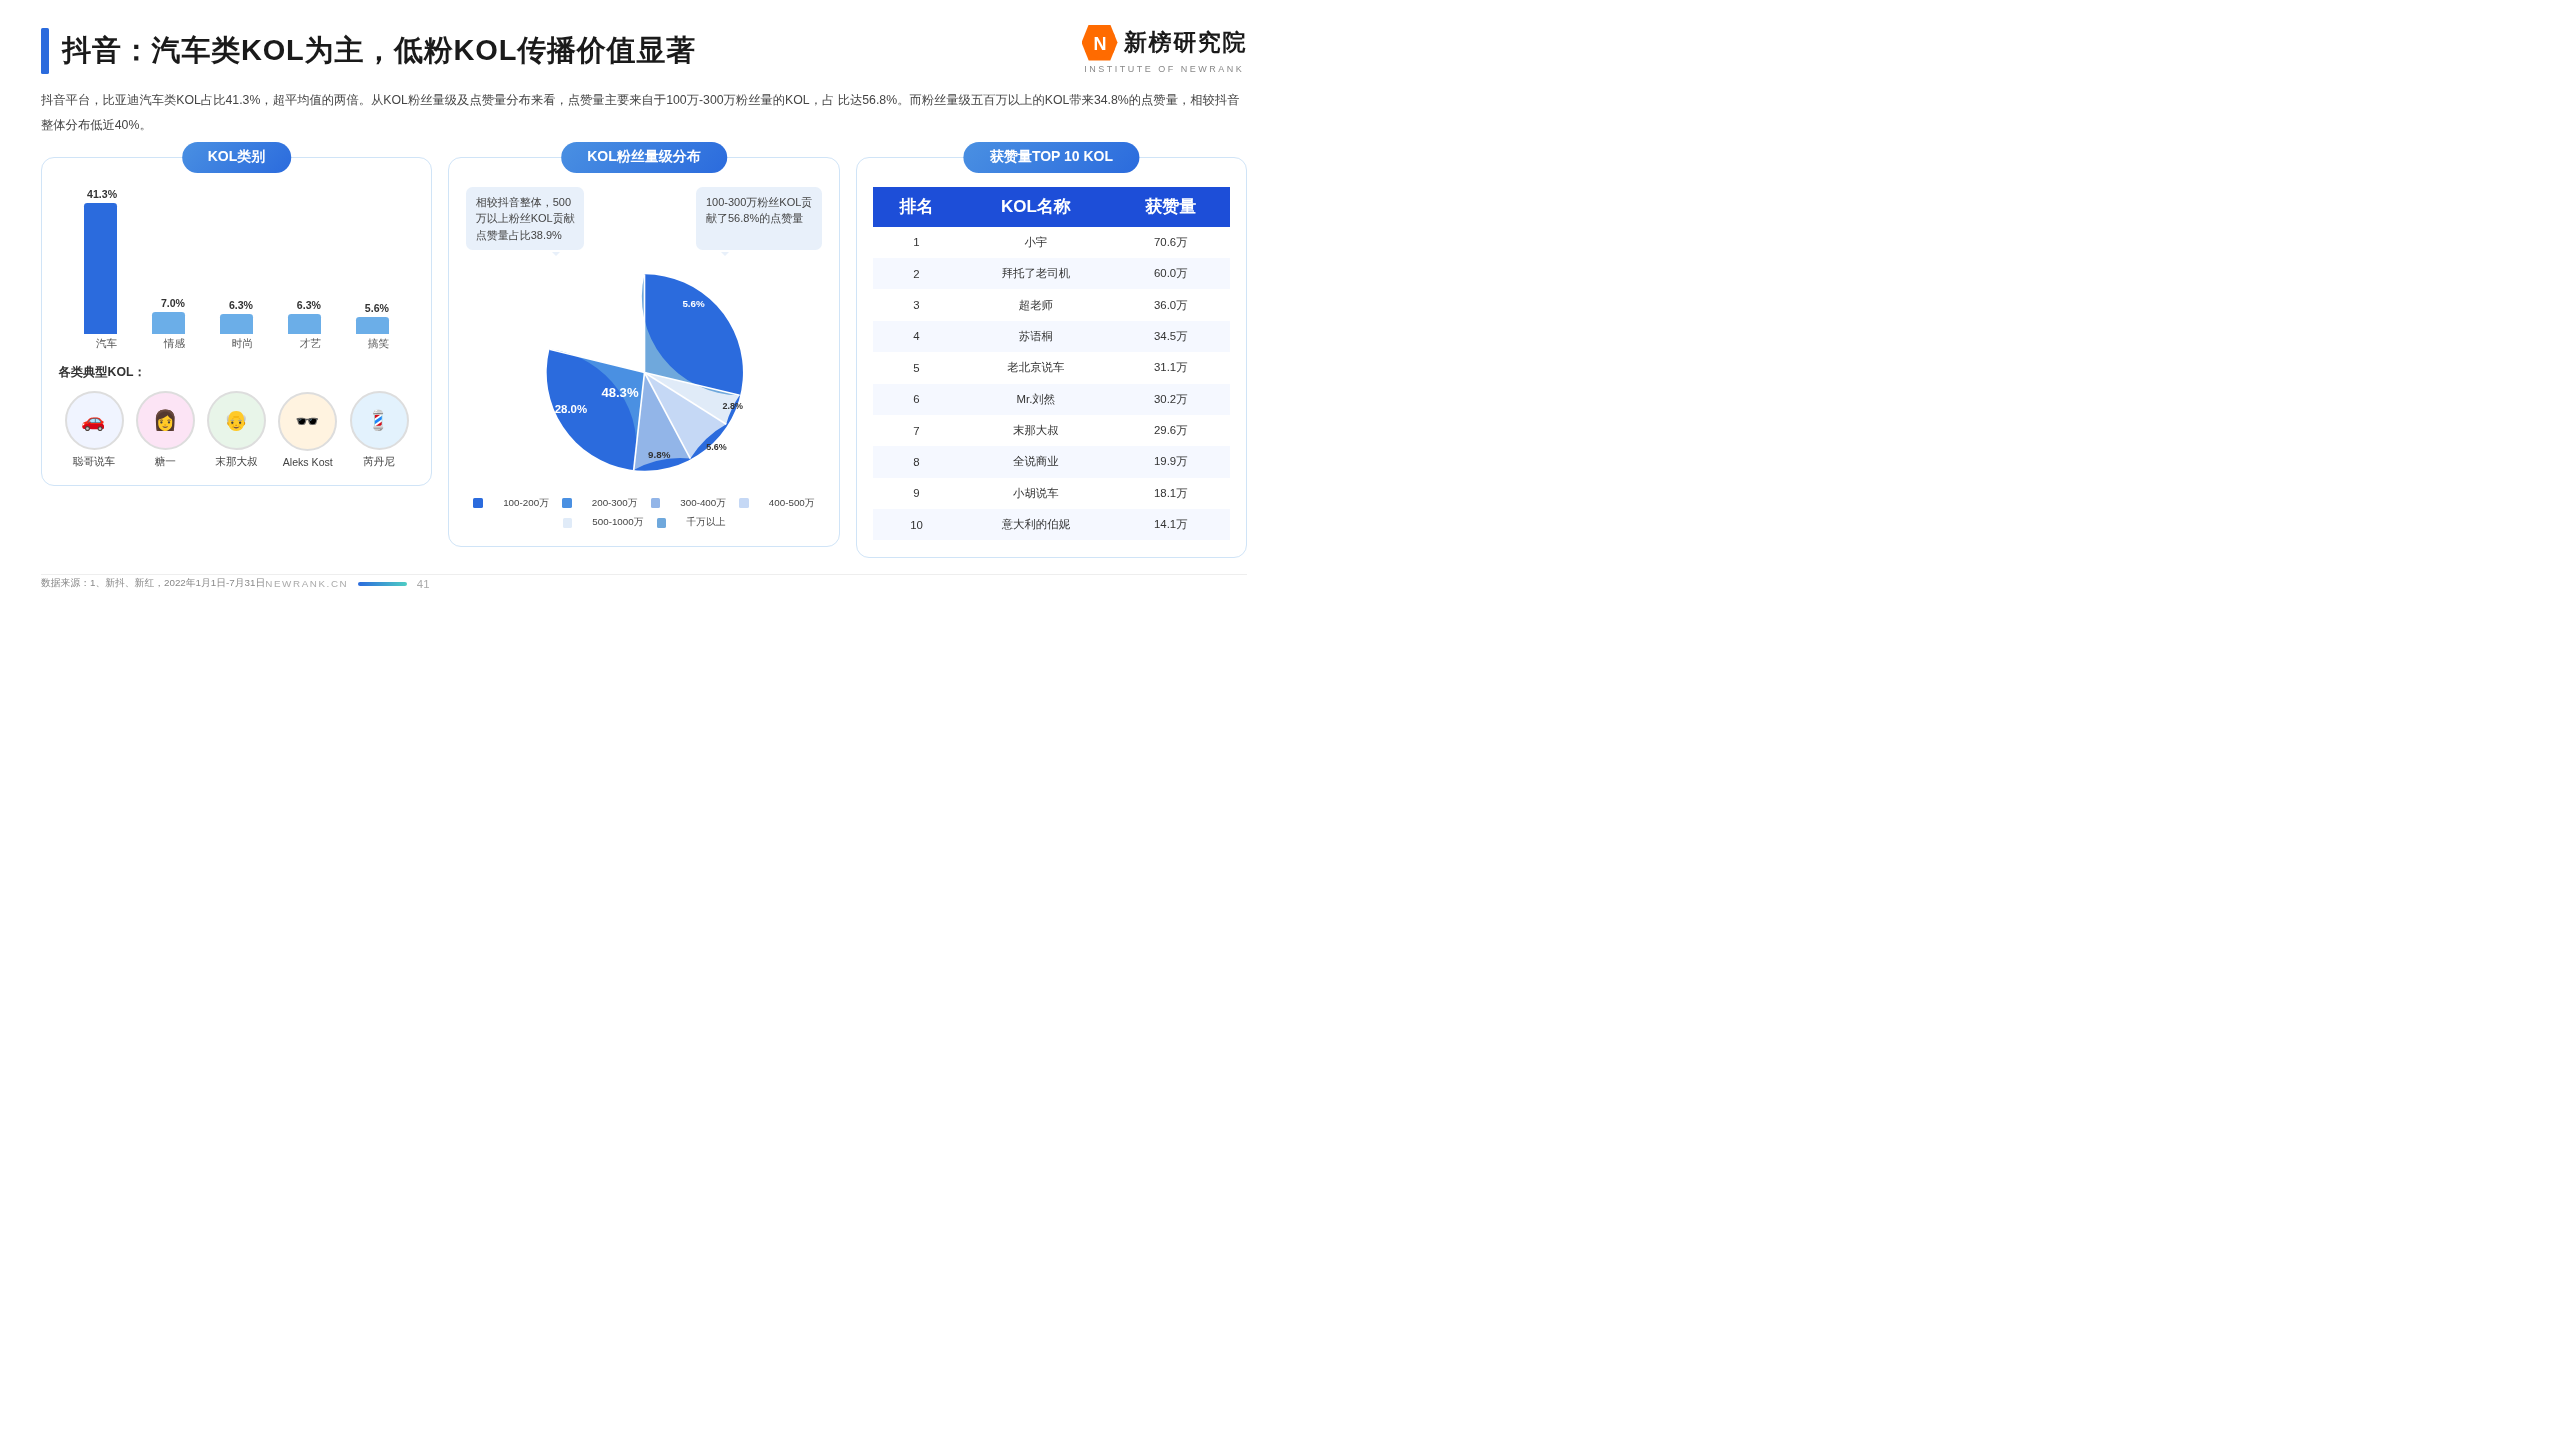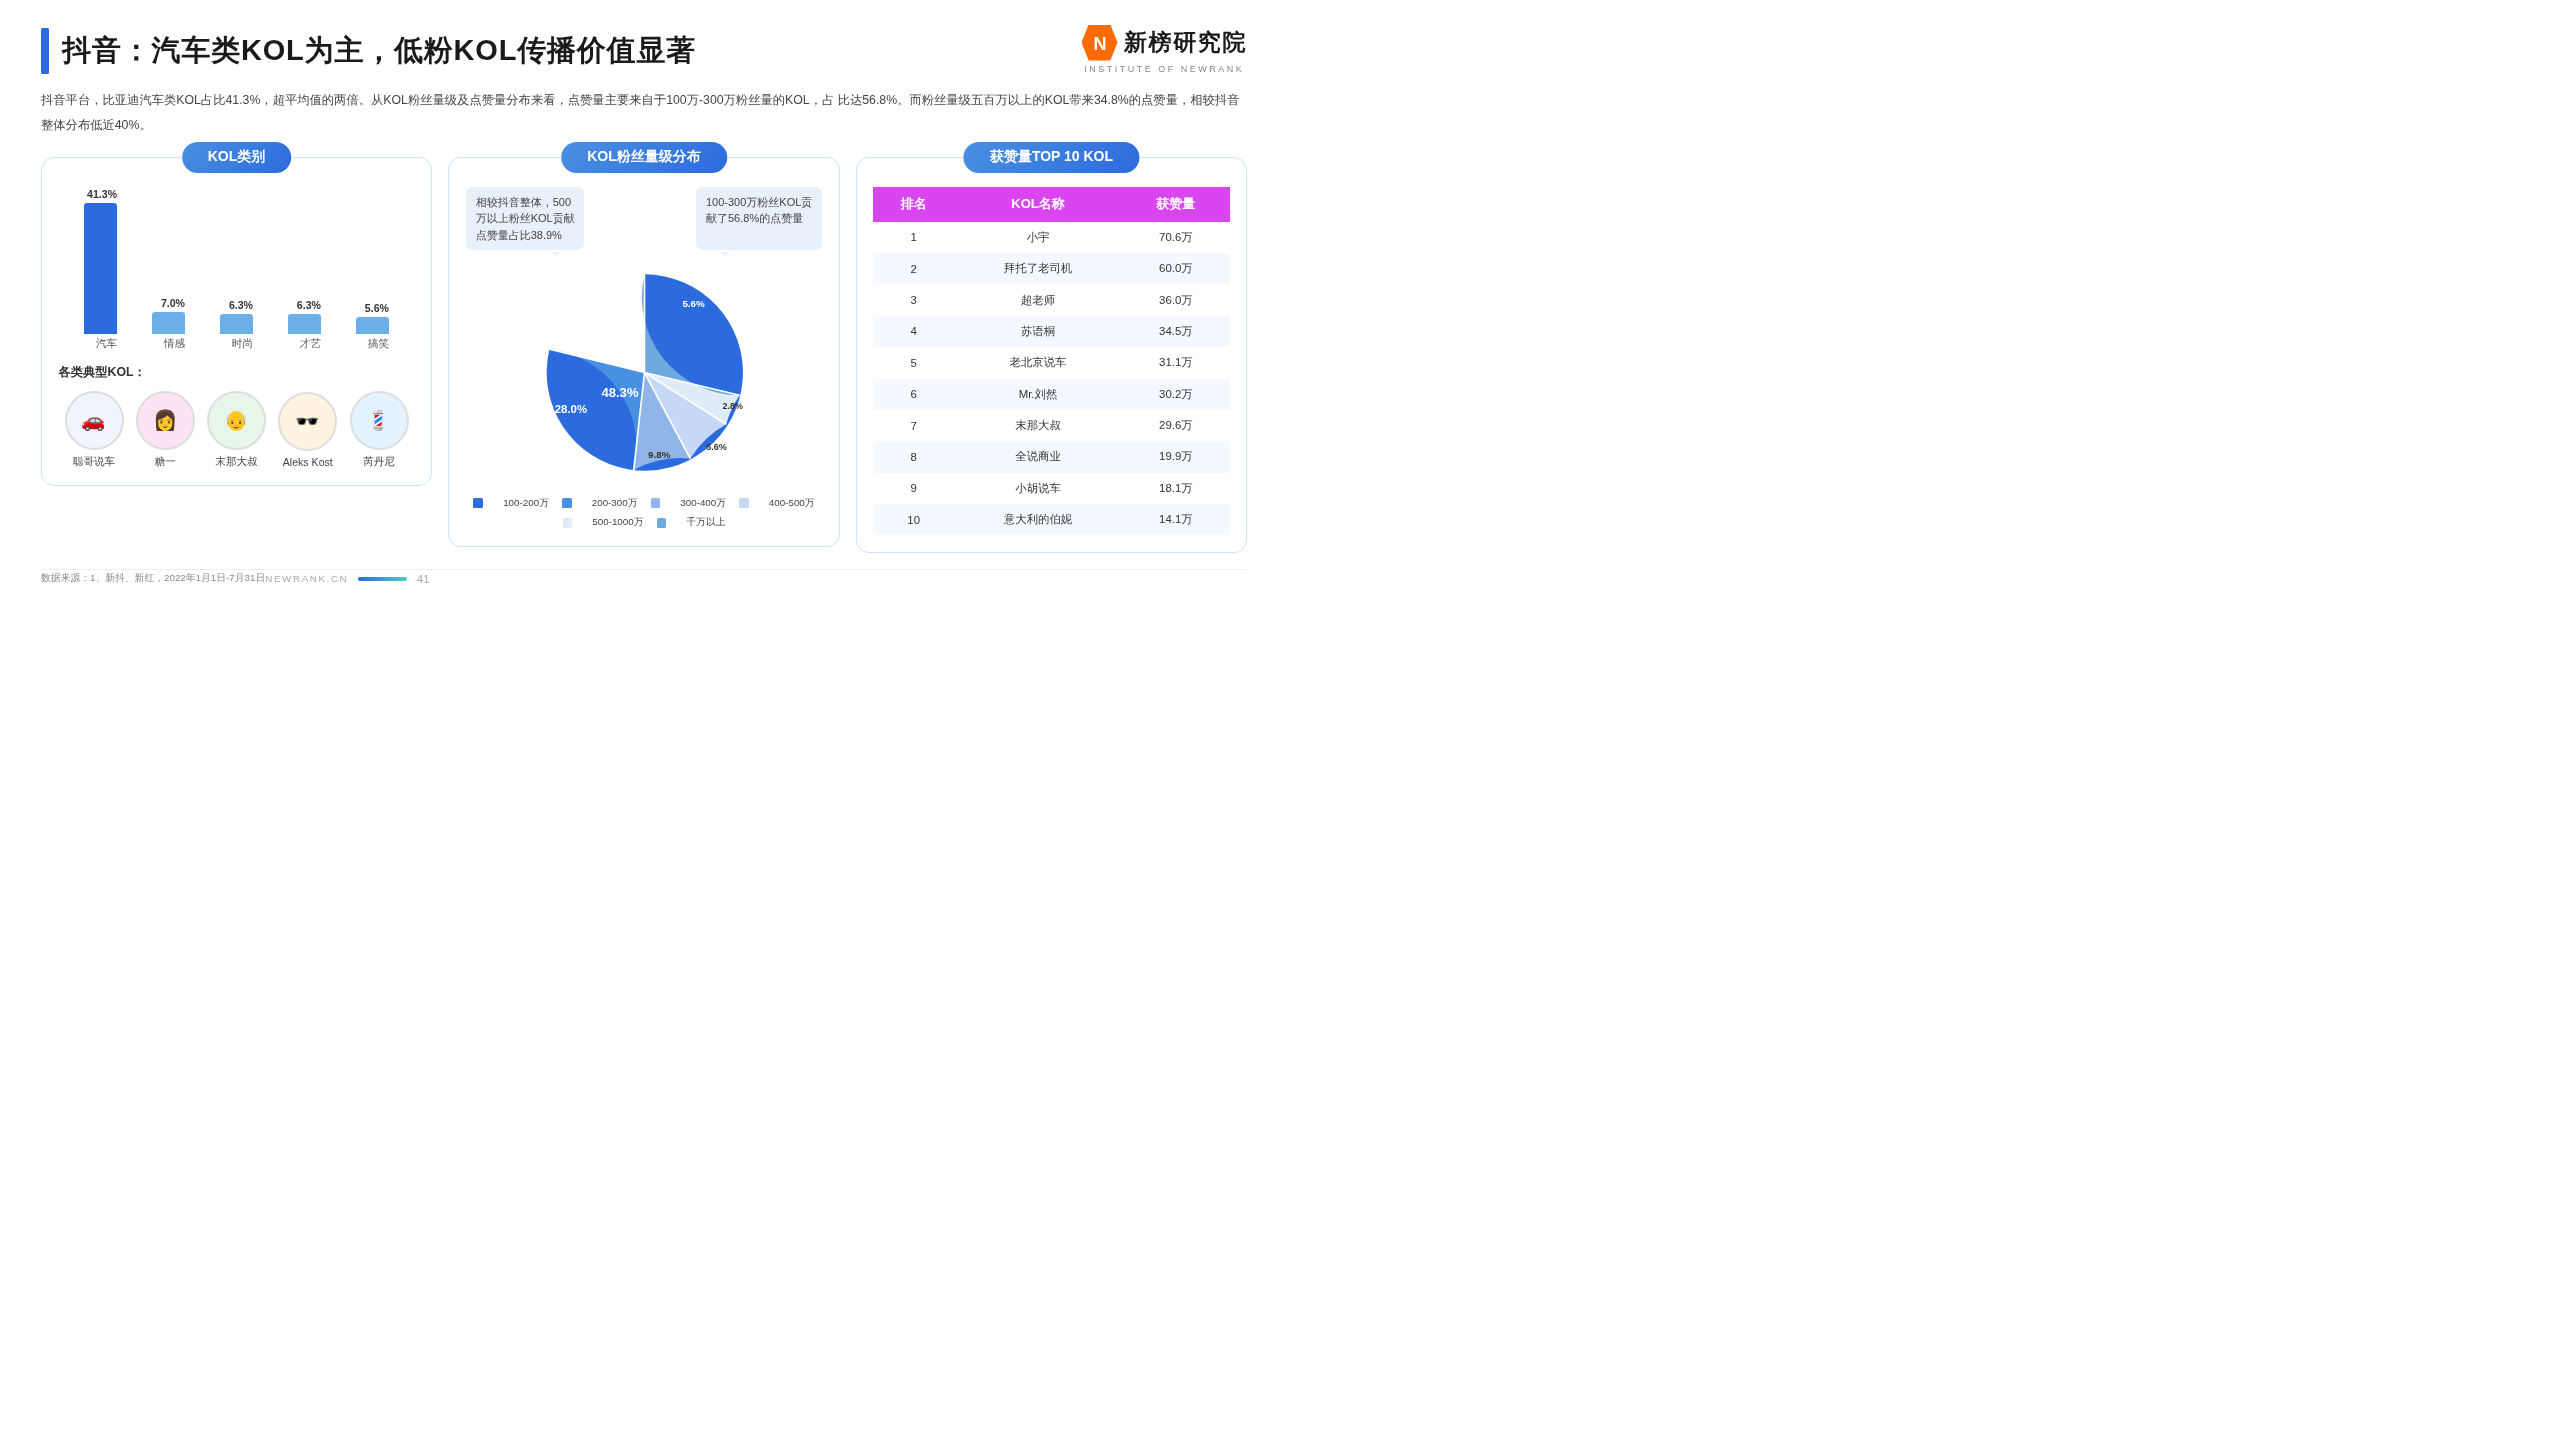--- a/index.html
+++ b/index.html
@@ -242,24 +242,24 @@
       border-radius: 1.6px;
     }
 
     
     .top-table {
       width: 100%;
       border-collapse: collapse;
       margin-top: 3.3px;
     }
     .top-table thead th {
-      background: #d946ef;
+      background: #1d4ed8;
       color: white;
       padding: 8.2px 6.5px;
-      font-size: 13px;
+      font-size: 17px;
       font-weight: 600;
     }
     .top-table tbody tr:nth-child(even) {
       background: #f5f8ff;
     }
     .top-table tbody td {
       padding: 8.2px 6.5px;
       text-align: center;
       font-size: 11.4px;
       color: #333;

